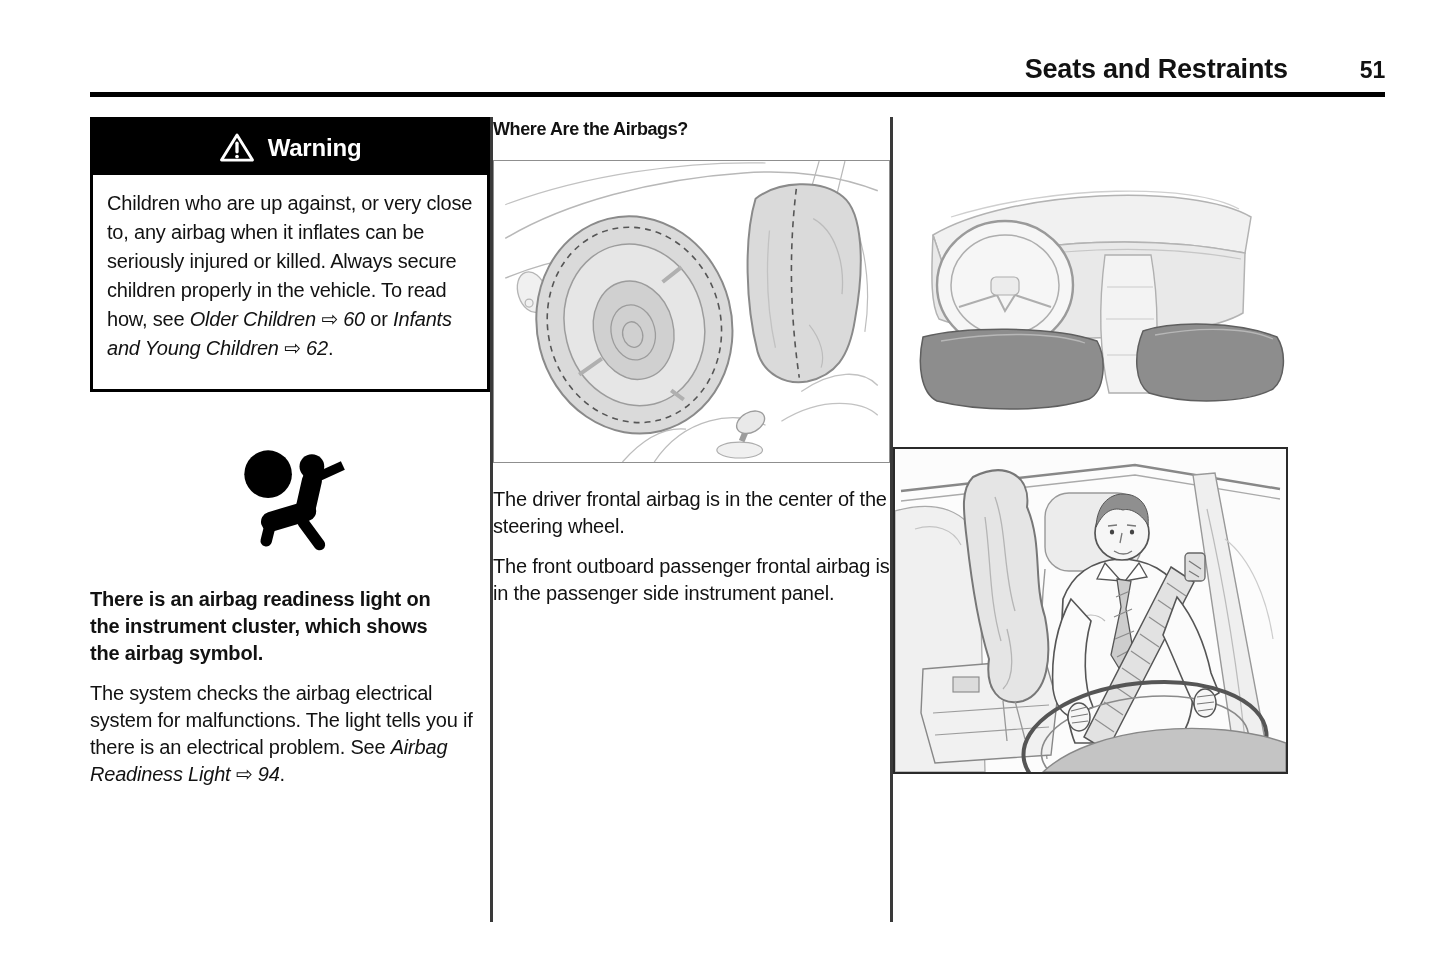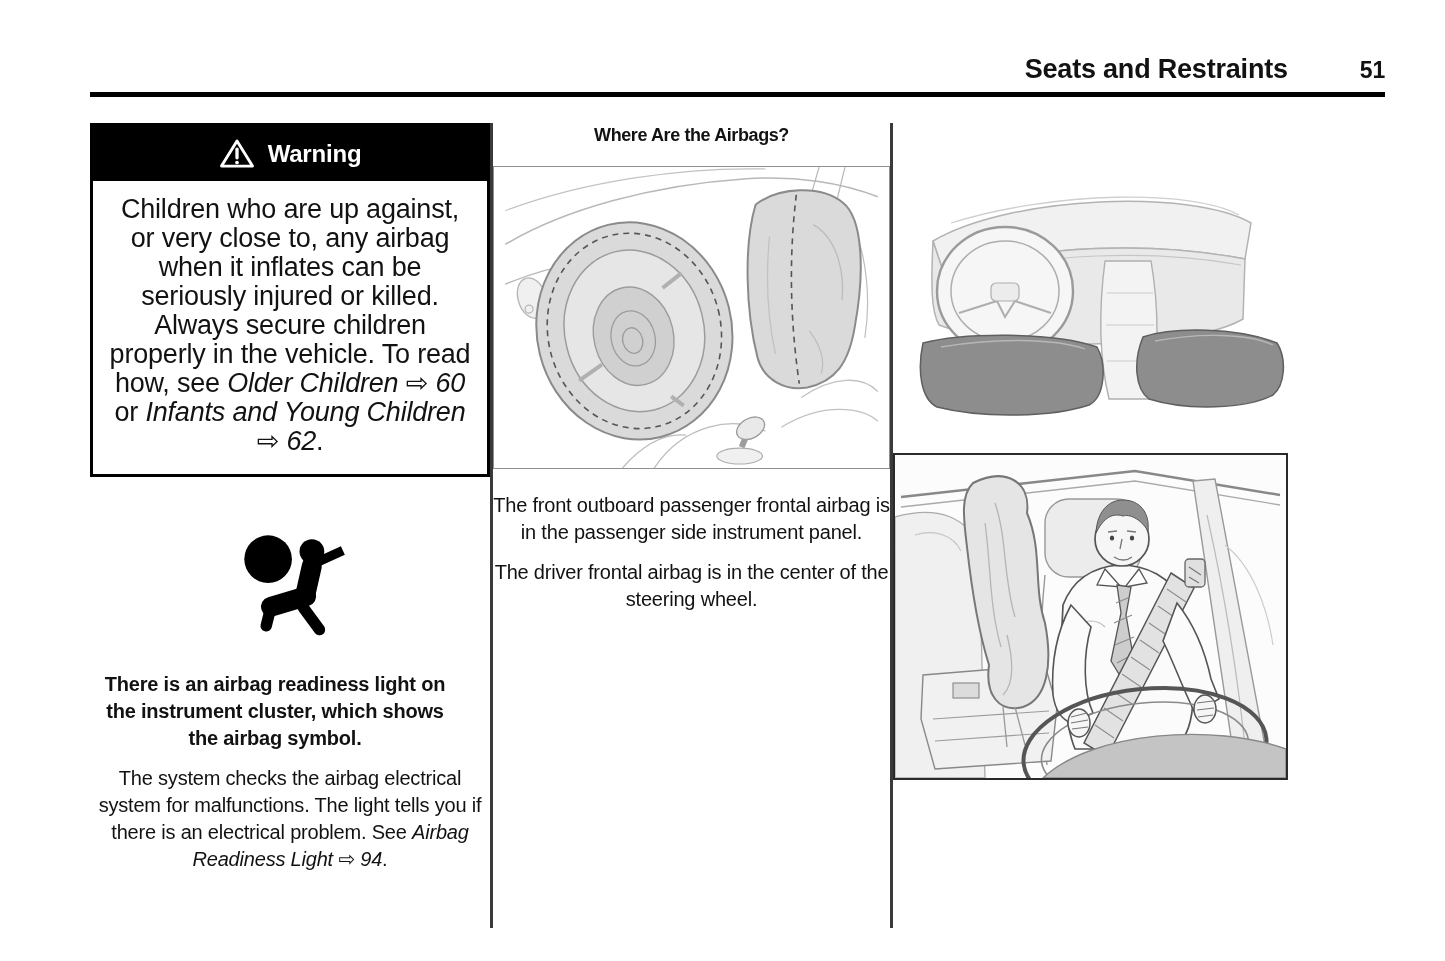--- a/index.html
+++ b/index.html
@@ -12,38 +12,37 @@
   .page { width:1445px; height:892px; position:relative; }
 
   
   .hdr { display:flex; align-items:baseline; padding:54px 60px 0 90px; }
   .hdr .title { margin-left:auto; font-size:27px; font-weight:700; }
   .hdr .pageno { font-size:23px; font-weight:700; margin-left:72px; }
   .hdr-rule { height:5px; background:#000; margin:7px 60px 0 90px; }
 
   
   .cols {
-    margin:26px 60px 0 90px;
+    margin:20px 60px 0 90px;
     display:grid;
     grid-template-columns:400px 3px 397px 3px 400px;
-    text-align:center;
   }
   .vrule { background:#3a3a3a; width:3px; height:805px; }
   .col { min-width:0; }
   p.body { font-size:20px; line-height:27px; margin-bottom:13px; }
   em { font-style:italic; }
 
   
   .warning-box { border:3px solid #000; }
   .warning-head {
     background:#000; color:#fff; height:55px;
     display:flex; align-items:center; justify-content:center; gap:13px;
   }
   .warning-head .wlabel { font-size:24px; font-weight:700; }
-  .warning-body { padding:14px 14px 18px 14px; font-size:27px; line-height:29px; }
+  .warning-body { padding:14px 14px 26px 14px; font-size:20px; line-height:29px; }
 
   
   .symbol-wrap { display:flex; justify-content:center; margin:46px 0 30px 0; }
   .symbol-wrap svg { width:138px; height:118px; }
 
   
   figure { background:#fff; overflow:hidden; }
   figure svg { display:block; width:100%; height:100%; }
   .fig-frontal { width:397px; height:303px; border:1px solid #8f8f8f; margin-bottom:23px; }
   .fig-knee { width:400px; height:256px; margin:42px 0 32px 0; }
@@ -128,22 +127,22 @@
             <ellipse cx="130" cy="165" rx="87" ry="99" fill="none" stroke="#555" stroke-width="1.6" stroke-dasharray="6,5"></ellipse>
             <ellipse cx="130" cy="165" rx="70" ry="82" fill="#e6e6e6" stroke="#9c9c9c" stroke-width="1.5"></ellipse>
             <ellipse cx="128" cy="170" rx="40" ry="50" fill="#d0d0d0" stroke="#9c9c9c" stroke-width="1.4"></ellipse>
             <ellipse cx="127" cy="172" rx="22" ry="28" fill="none" stroke="#9c9c9c" stroke-width="1.3"></ellipse>
             <ellipse cx="126" cy="174" rx="10" ry="13" fill="none" stroke="#9c9c9c" stroke-width="1.3"></ellipse>
             <path d="M64,200 L90,190 M168,130 L190,120 M150,238 L160,250" fill="none" stroke="#b0b0b0" stroke-width="4"></path>
           </g>
         </svg>
       </figure>
 
+      <p class="body">The driver frontal airbag is in the center of the steering wheel.</p>
       <p class="body">The front outboard passenger frontal airbag is in the passenger side instrument panel.</p>
-      <p class="body">The driver frontal airbag is in the center of the steering wheel.</p>
     </section>
 
     <div class="vrule"></div>
 
     <section class="col">
 
       <figure class="fig-knee" style="border:none;">
         <svg viewBox="0 0 400 256">
           <rect width="400" height="256" fill="#ffffff"></rect>
 

